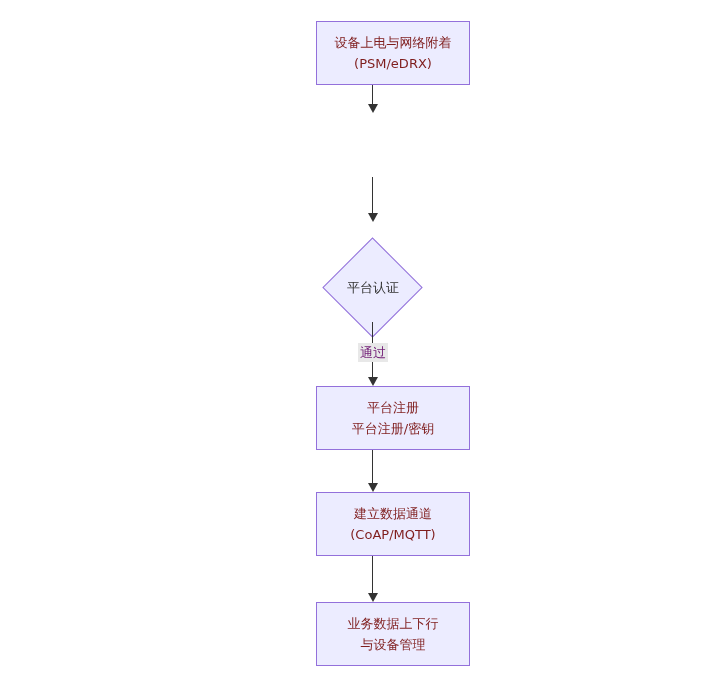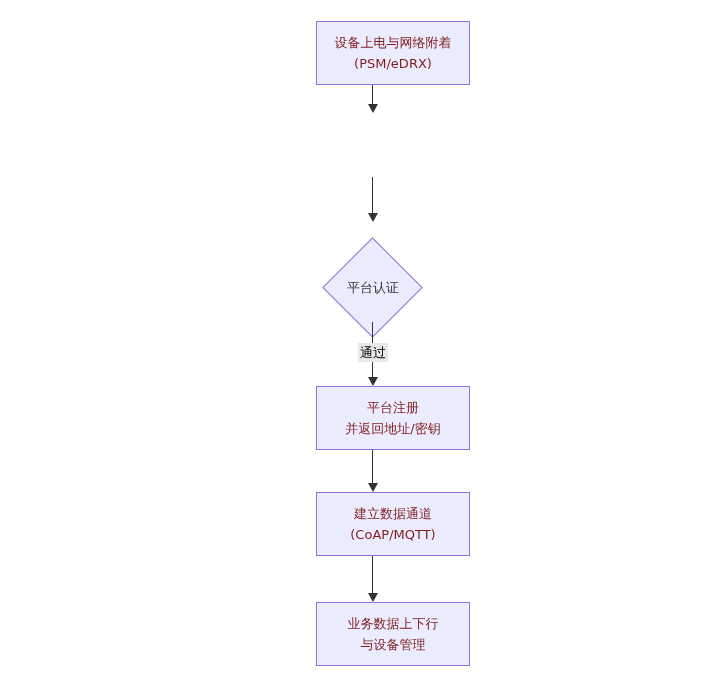--- a/index.html
+++ b/index.html
@@ -77,21 +77,21 @@
     border-left: 5px solid transparent;
     border-right: 5px solid transparent;
     border-top: 9px solid #333333;
   }
   .edge-label {
     position: absolute;
     left: 373px;
     top: 343px;
     transform: translateX(-50%);
     background: #e8e8e8;
-    color: #000000;
+    color: #701a75;
     font-size: 13px;
     line-height: 17px;
     padding: 1px 2px;
     white-space: nowrap;
   }
   .line { display: block; }
 </style>
 </head>
 <body>
 
@@ -113,21 +113,21 @@
     <div class="diamond-shape"></div>
     <span class="diamond-label">平台认证</span>
   </div>
 
   <div class="edge-line" style="top:322px;height:55px"></div>
   <div class="edge-label">通过</div>
   <div class="arrowhead" style="top:377px"></div>
 
   <div class="node rect" style="top:386px">
     <span class="line">平台注册</span>
-    <span class="line">并返回地址/密钥</span>
+    <span class="line">平台注册/密钥</span>
   </div>
 
   <div class="edge-line" style="top:450px;height:33px"></div>
   <div class="arrowhead" style="top:483px"></div>
 
   <div class="node rect" style="top:492px">
     <span class="line">建立数据通道</span>
     <span class="line">(CoAP/MQTT)</span>
   </div>
 

